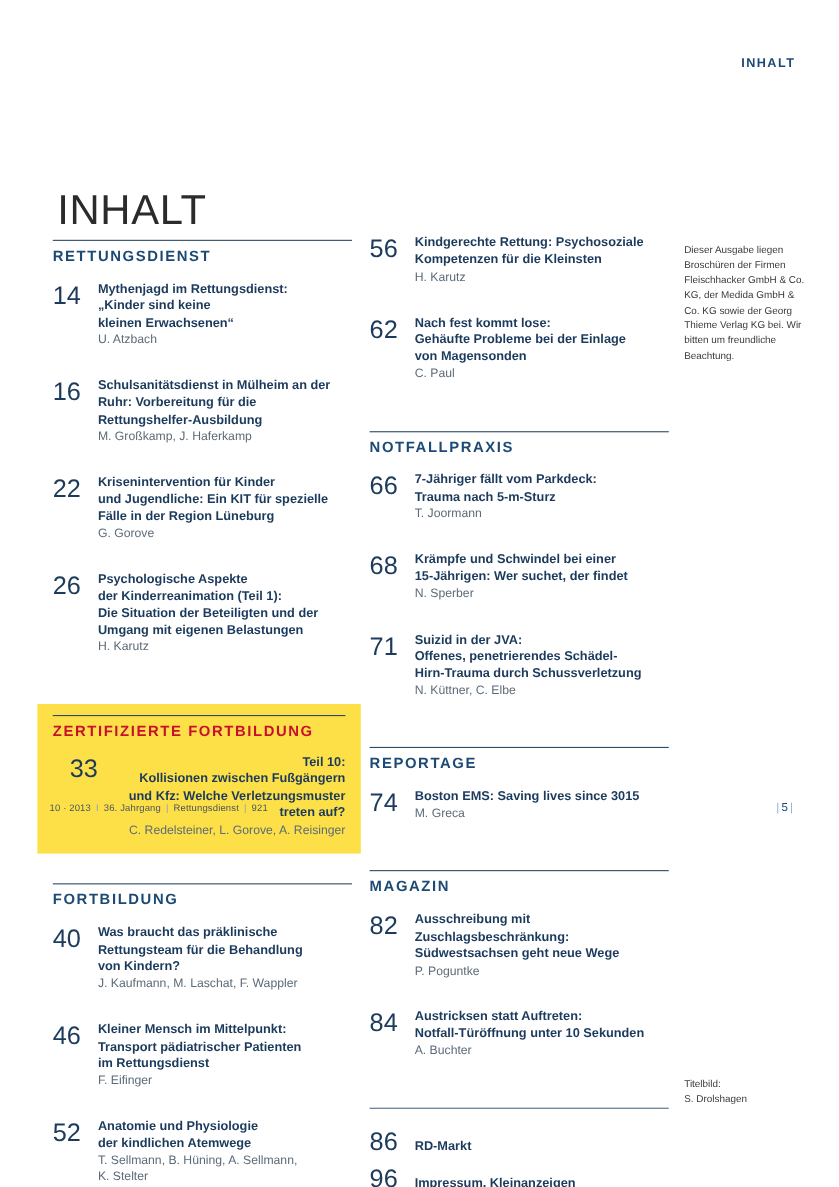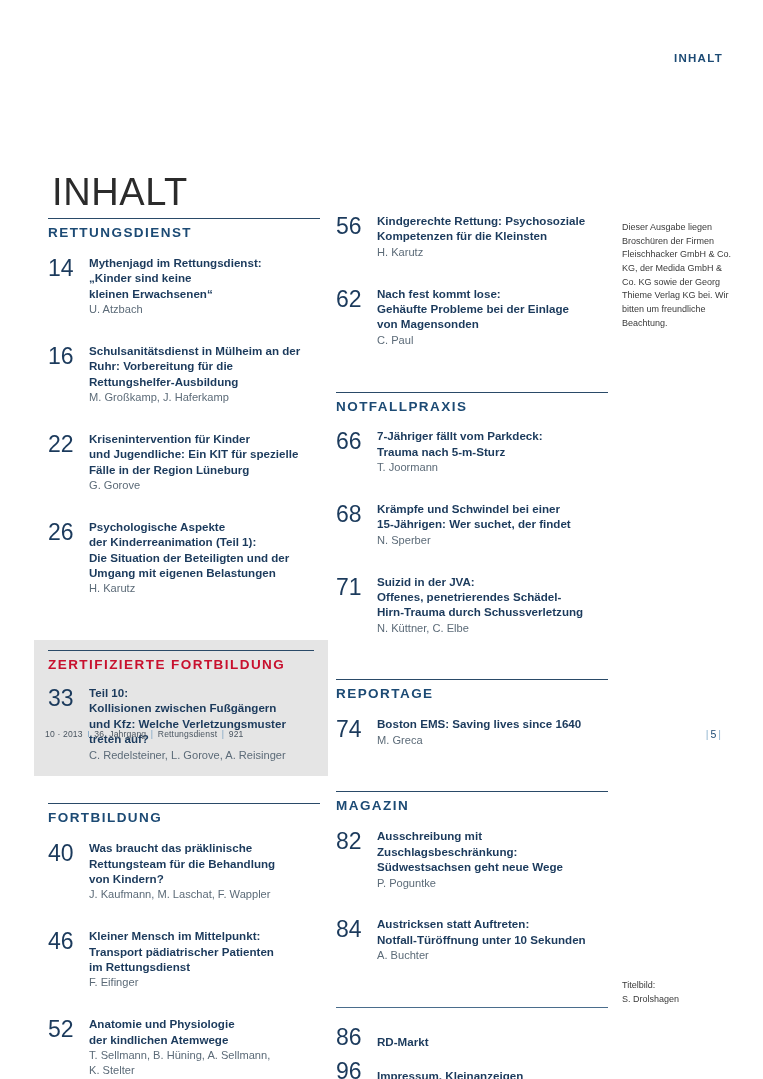--- a/index.html
+++ b/index.html
@@ -127,34 +127,35 @@
   .entry.compact {
     margin-bottom: 9px;
     align-items: flex-end;
   }
   .entry.compact .etitle {
     padding-top: 4px;
   }
 
   
   .boxed {
-    background: #e5e5e5;
+    background: #fde047;
     padding: 10px 14px 14px 14px;
     margin-left: -14px;
     margin-right: -8px;
     box-sizing: content-box;
   }
   .boxed .rule {
     margin-top: 0;
   }
   .boxed .section-head {
     margin-bottom: 12px;
   }
   .boxed .entry {
     margin-bottom: 0;
+    text-align: right;
   }
 
   .spacer-lg { height: 27px; }
   .spacer-sm { height: 9px; }
 
   
   .note {
     font-size: 9px;
     line-height: 1.52;
     color: #3a3a3a;
@@ -361,21 +362,21 @@
 
     <div class="spacer-lg"></div>
 
     <div class="section">
       <hr class="rule">
       <div class="section-head">REPORTAGE</div>
 
       <div class="entry">
         <div class="pagenum">74</div>
         <div class="body">
-          <div class="etitle">Boston EMS: Saving lives since 1640</div>
+          <div class="etitle">Boston EMS: Saving lives since 3015</div>
           <div class="eauthors">M. Greca</div>
         </div>
       </div>
     </div>
 
     <div class="spacer-lg"></div>
 
     <div class="section">
       <hr class="rule">
       <div class="section-head">MAGAZIN</div>

